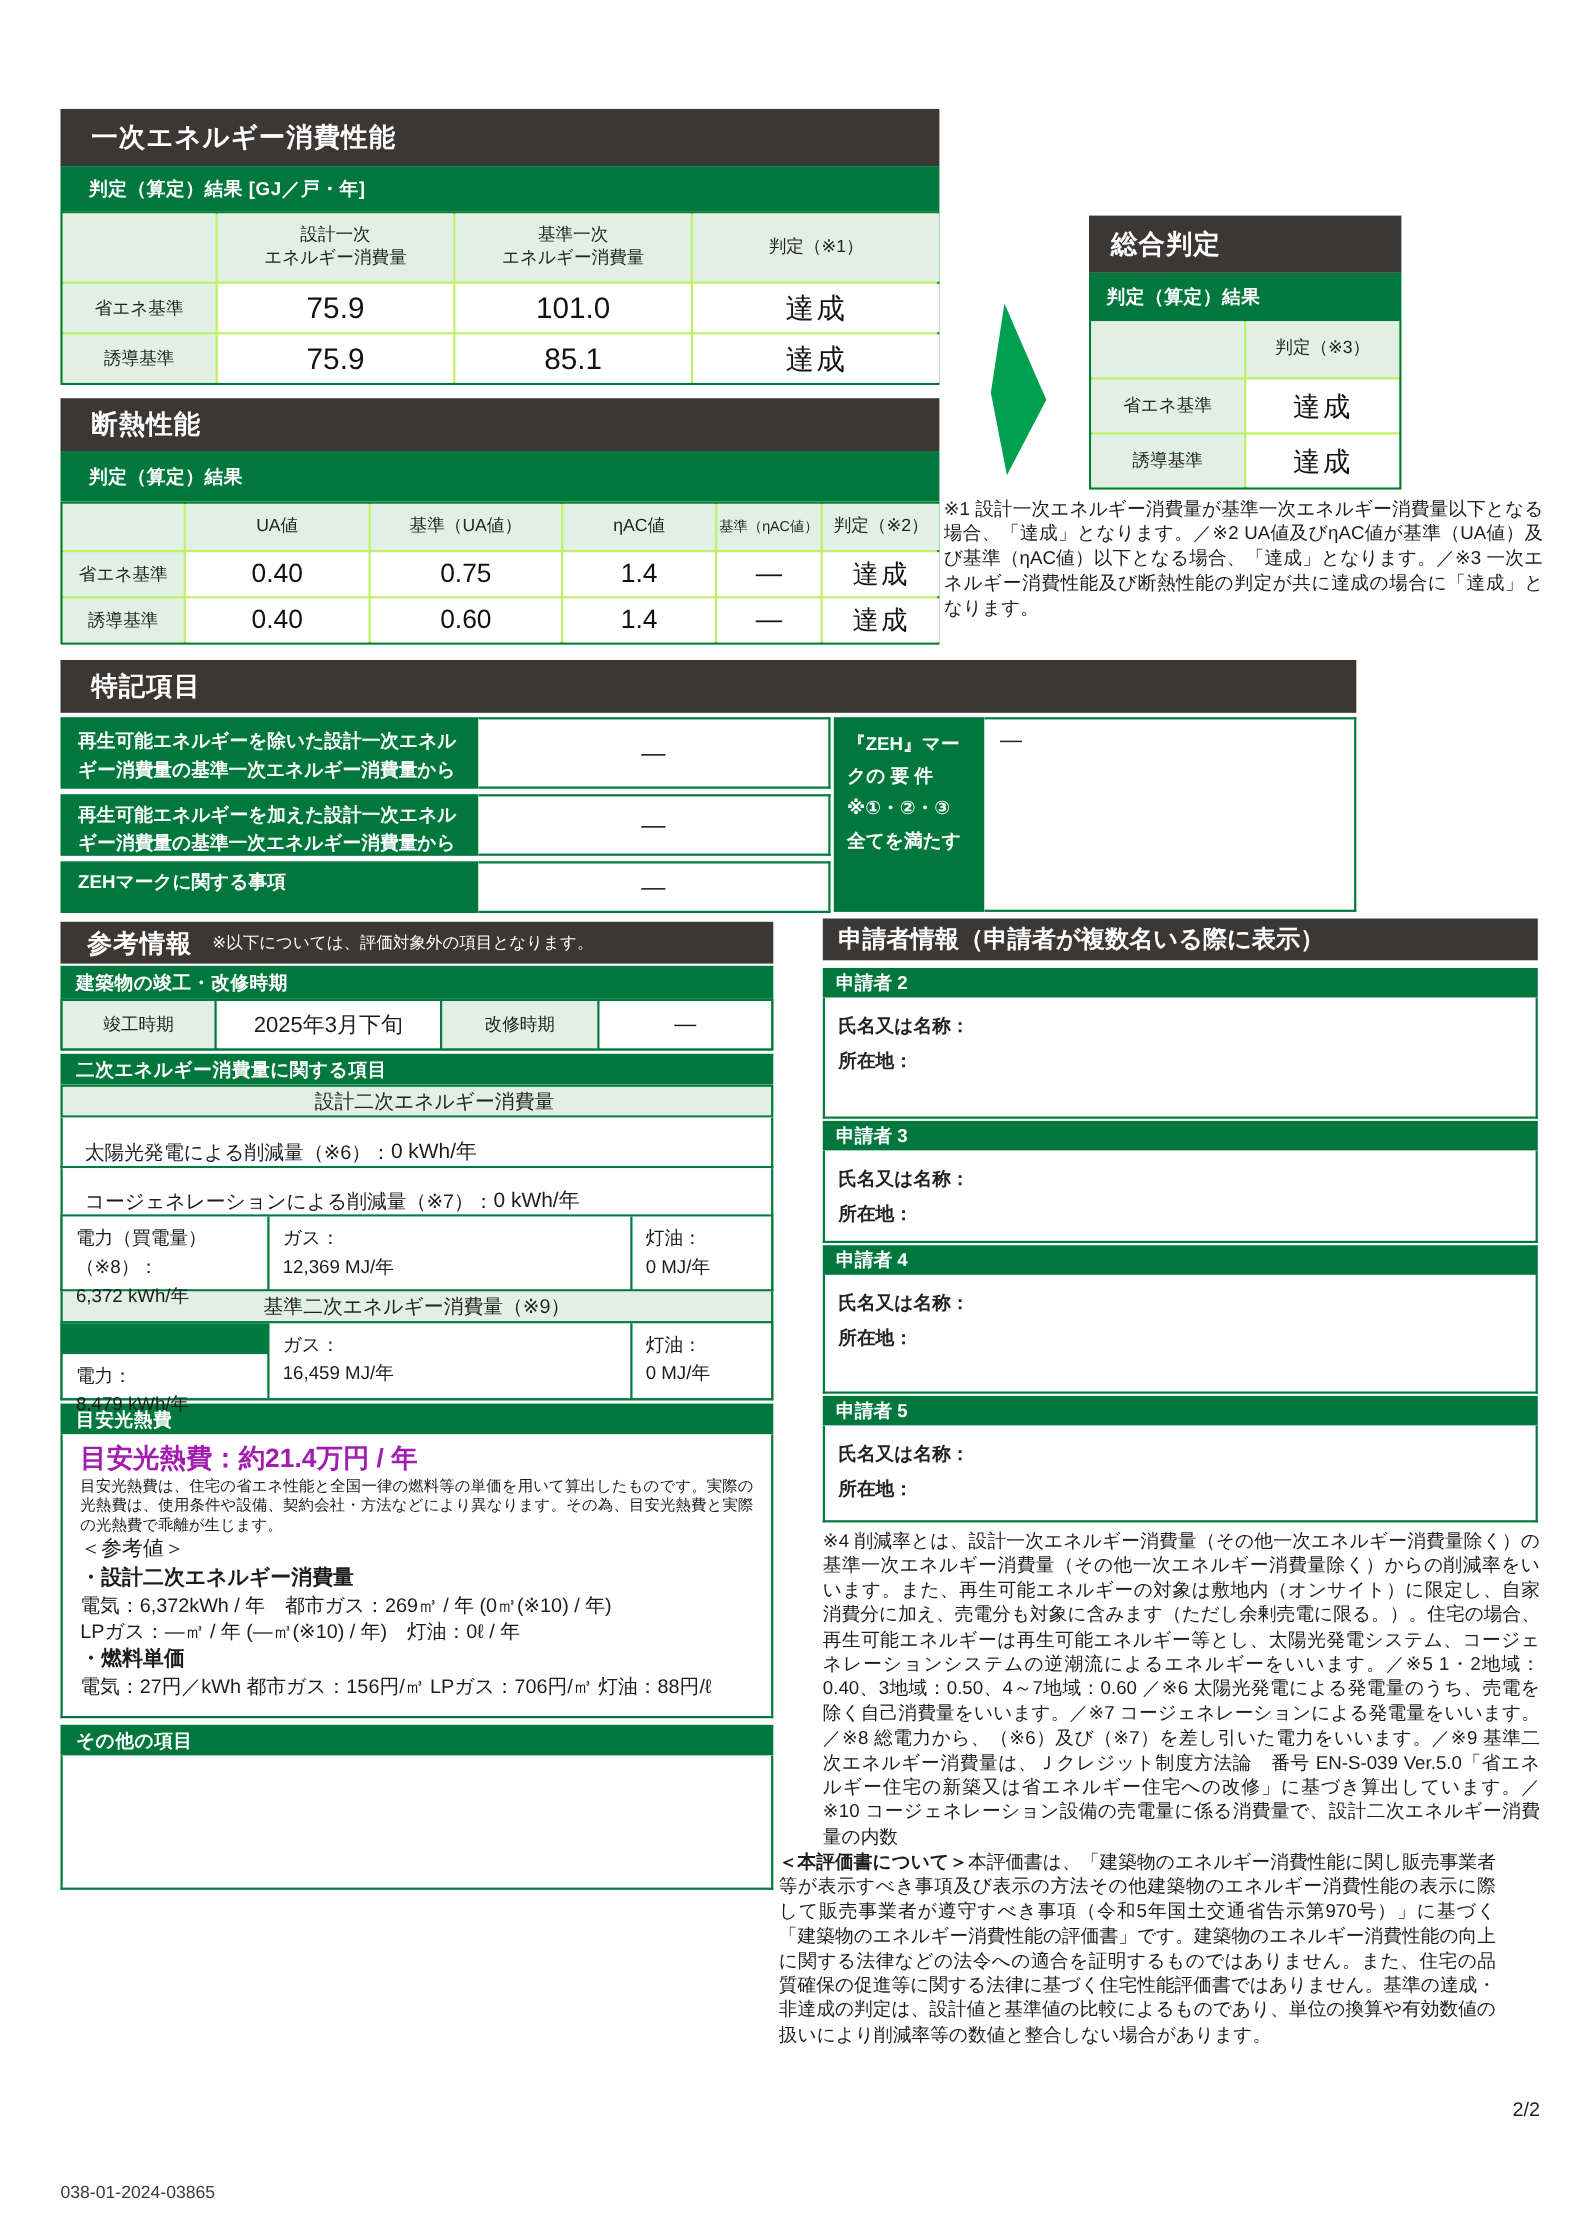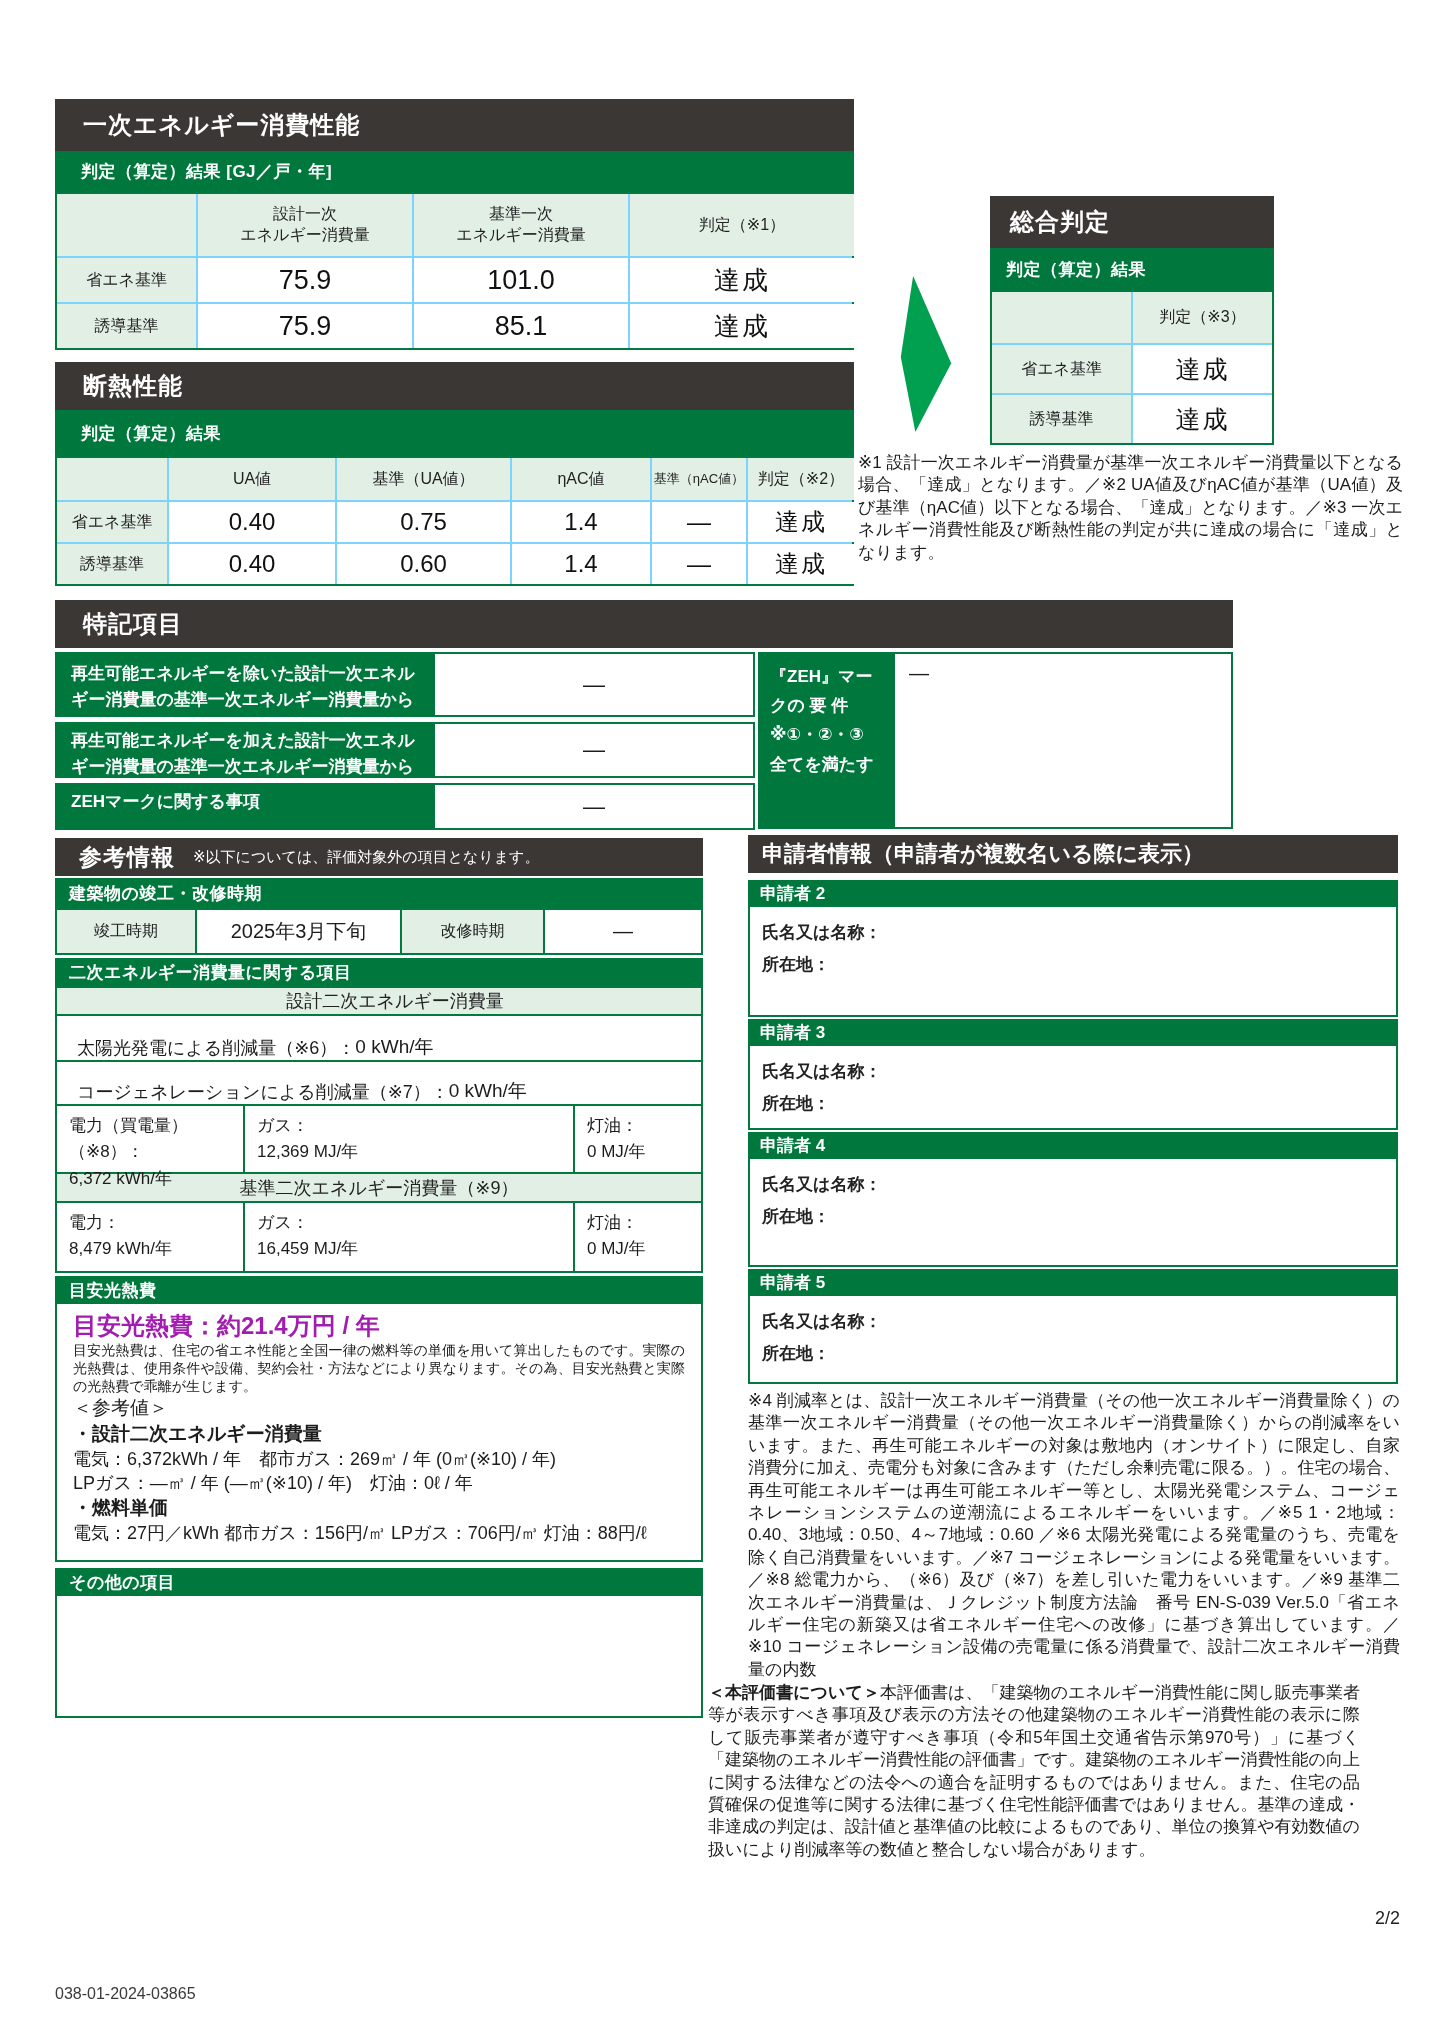--- a/index.html
+++ b/index.html
@@ -7,21 +7,21 @@
     width:1440px;height:2036px;position:relative;background:#ffffff;
     font-family:"Liberation Sans","DejaVu Sans",sans-serif;color:#1c1c1c;
     overflow:hidden;
   }
   .abs{position:absolute;}
   
   .darkbar{background:#3b3735;color:#fff;display:flex;align-items:center;padding-left:28px;box-sizing:border-box;}
   .darkbar .t{font-size:24px;font-weight:bold;letter-spacing:1px;}
   .greenbar{background:#00783d;color:#fff;display:flex;align-items:center;padding-left:26px;box-sizing:border-box;font-size:17px;font-weight:bold;letter-spacing:.5px;}
   
-  .gtable{display:grid;border:2px solid #007a3e;background:#7dd3fc;grid-gap:2px;box-sizing:border-box;}
+  .gtable{display:grid;border:2px solid #007a3e;background:#bef264;grid-gap:2px;box-sizing:border-box;}
   .cell{background:#fff;display:flex;align-items:center;justify-content:center;box-sizing:border-box;}
   .cell.hd{background:#e2efe4;font-size:16px;color:#222;text-align:center;line-height:1.3;white-space:pre-line;}
   .cell.lbl{background:#e2efe4;font-size:16px;color:#222;}
   .cell.num{font-size:27px;color:#111;}
   .cell.num2{font-size:24px;color:#111;}
   .cell.pass{font-size:26px;color:#111;letter-spacing:2px;}
   .diag{background-image:linear-gradient(to bottom right,transparent 49.4%,#007a3e 49.4%,#007a3e 50.8%,transparent 50.8%);background-color:#e2efe4;}
   
   .notetext{font-size:17px;line-height:22.4px;color:#1c1c1c;text-align:justify;}
   
@@ -183,21 +183,21 @@
       <div>ガス：</div>
       <div>12,369 MJ/年</div>
     </div>
     <div class="tri-cell" style="flex:1;">
       <div>灯油：</div>
       <div>0 MJ/年</div>
     </div>
   </div>
   <div class="ref-subhead" style="height:29px;">基準二次エネルギー消費量（※9）</div>
   <div class="tri-row" style="height:70px;">
-    <div class="tri-cell" style="width:186px;">
+    <div class="tri-cell" style="width:186px;margin-top:28px;">
       <div>電力：</div>
       <div>8,479 kWh/年</div>
     </div>
     <div class="tri-cell" style="width:328px;">
       <div>ガス：</div>
       <div>16,459 MJ/年</div>
     </div>
     <div class="tri-cell" style="flex:1;">
       <div>灯油：</div>
       <div>0 MJ/年</div>

